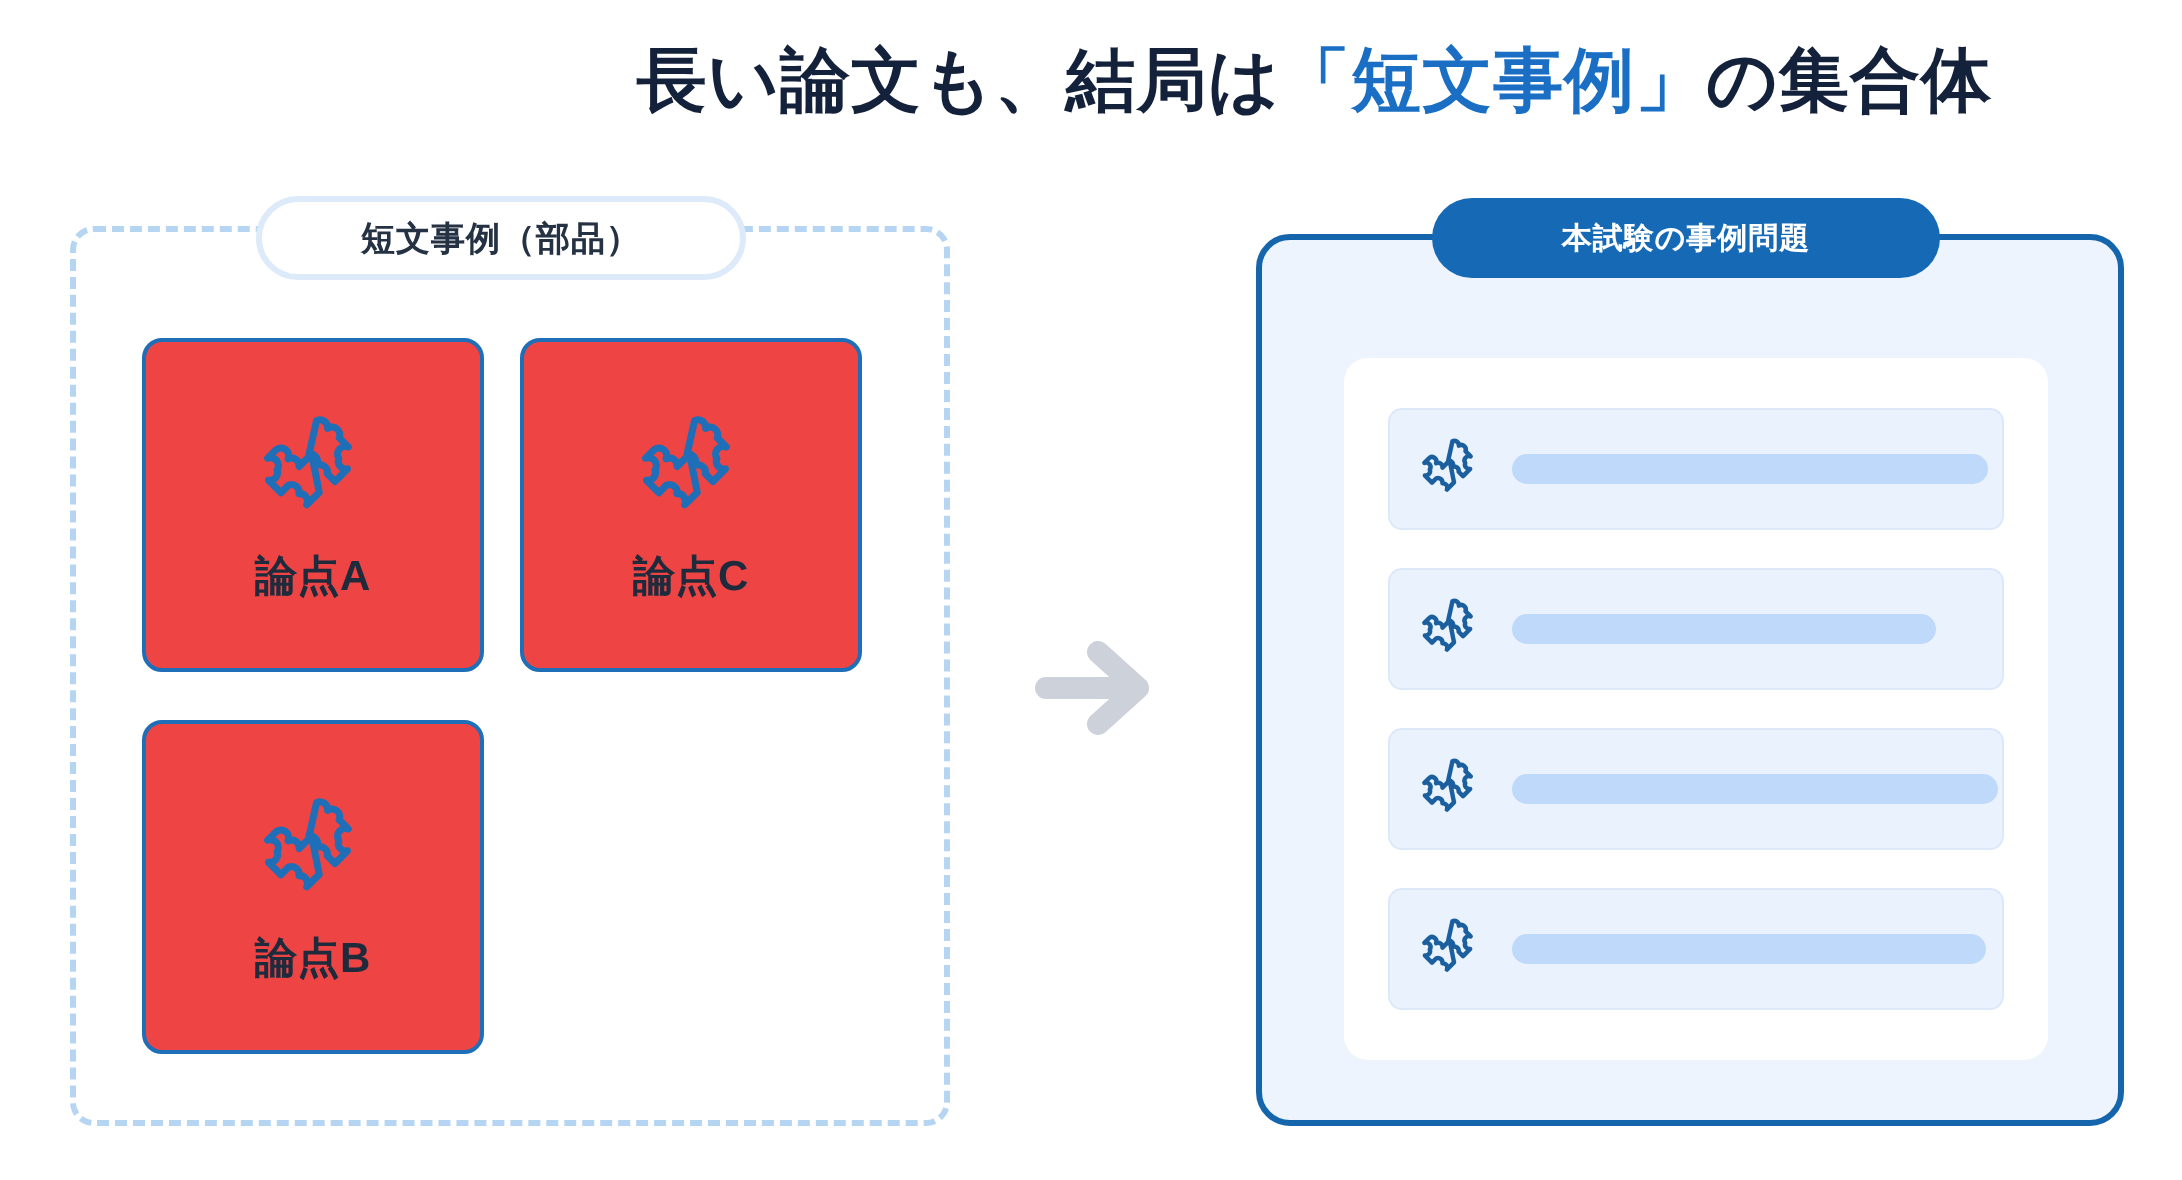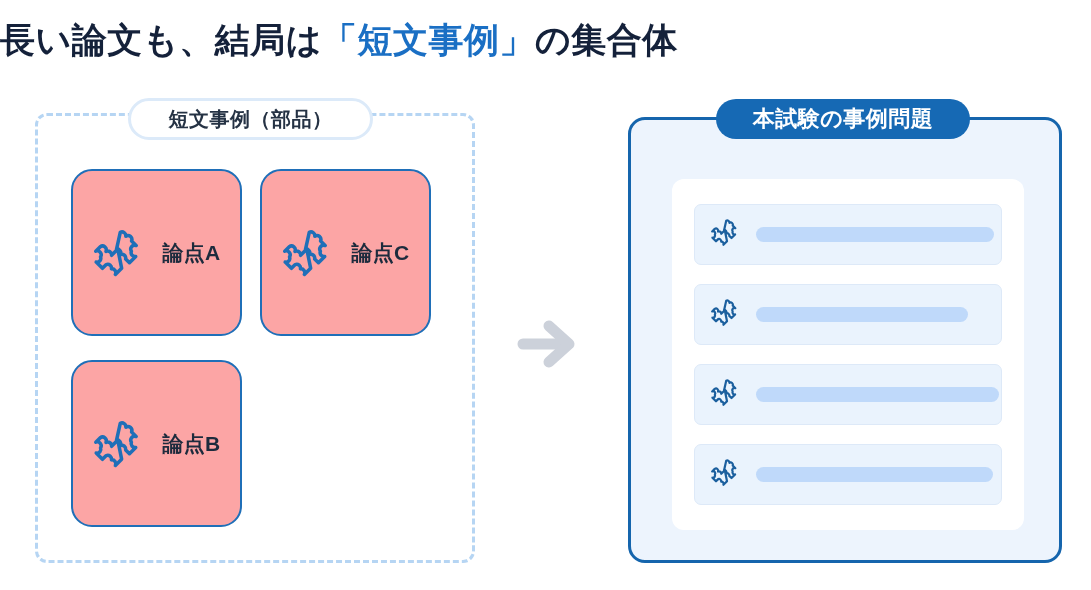--- a/index.html
+++ b/index.html
@@ -18,21 +18,21 @@
     height: 590px;
     background: #ffffff;
   }
 
   
   .title {
     position: absolute;
     top: 17px;
     left: 0;
     width: 996px;
-    text-align: left;
+    text-align: right;
     font-size: 35px;
     font-weight: 700;
     letter-spacing: 0.5px;
     color: #14213a;
     white-space: nowrap;
   }
   .title .accent { color: #1a6fc4; }
 
   
   .left-panel {
@@ -51,45 +51,45 @@
     left: 128px;
     top: 98px;
     width: 245px;
     height: 42px;
     background: #ffffff;
     border: 3px solid #dceaf9;
     border-radius: 21px;
     display: flex;
     align-items: center;
     justify-content: center;
-    font-size: 20px;
+    font-size: 17px;
     font-weight: 700;
     color: #253244;
     letter-spacing: 0.5px;
     white-space: nowrap;
   }
 
   .card-grid {
     position: absolute;
     left: 71px;
     top: 169px;
     width: 375px;
     display: grid;
     grid-template-columns: 171px 171px;
     grid-template-rows: 167px 167px;
     column-gap: 18px;
     row-gap: 24px;
   }
 
   .piece-card {
-    background: #fca5a5;
+    background: #ef4444;
     border: 2px solid #1f6fb8;
-    border-radius: 21px;
-    display: flex;
-    flex-direction: row;
+    border-radius: 10px;
+    display: flex;
+    flex-direction: column;
     align-items: center;
     justify-content: center;
     gap: 16px;
   }
 
   .piece-card .card-label {
     font-size: 21px;
     font-weight: 700;
     color: #1d2b3d;
     letter-spacing: 0.3px;
@@ -122,21 +122,21 @@
     position: absolute;
     left: 716px;
     top: 99px;
     width: 254px;
     height: 40px;
     background: #1669b4;
     border-radius: 20px;
     display: flex;
     align-items: center;
     justify-content: center;
-    font-size: 22px;
+    font-size: 15px;
     font-weight: 700;
     color: #ffffff;
     letter-spacing: 0.5px;
     white-space: nowrap;
     z-index: 5;
   }
 
   .inner-card {
     position: absolute;
     left: 41px;

